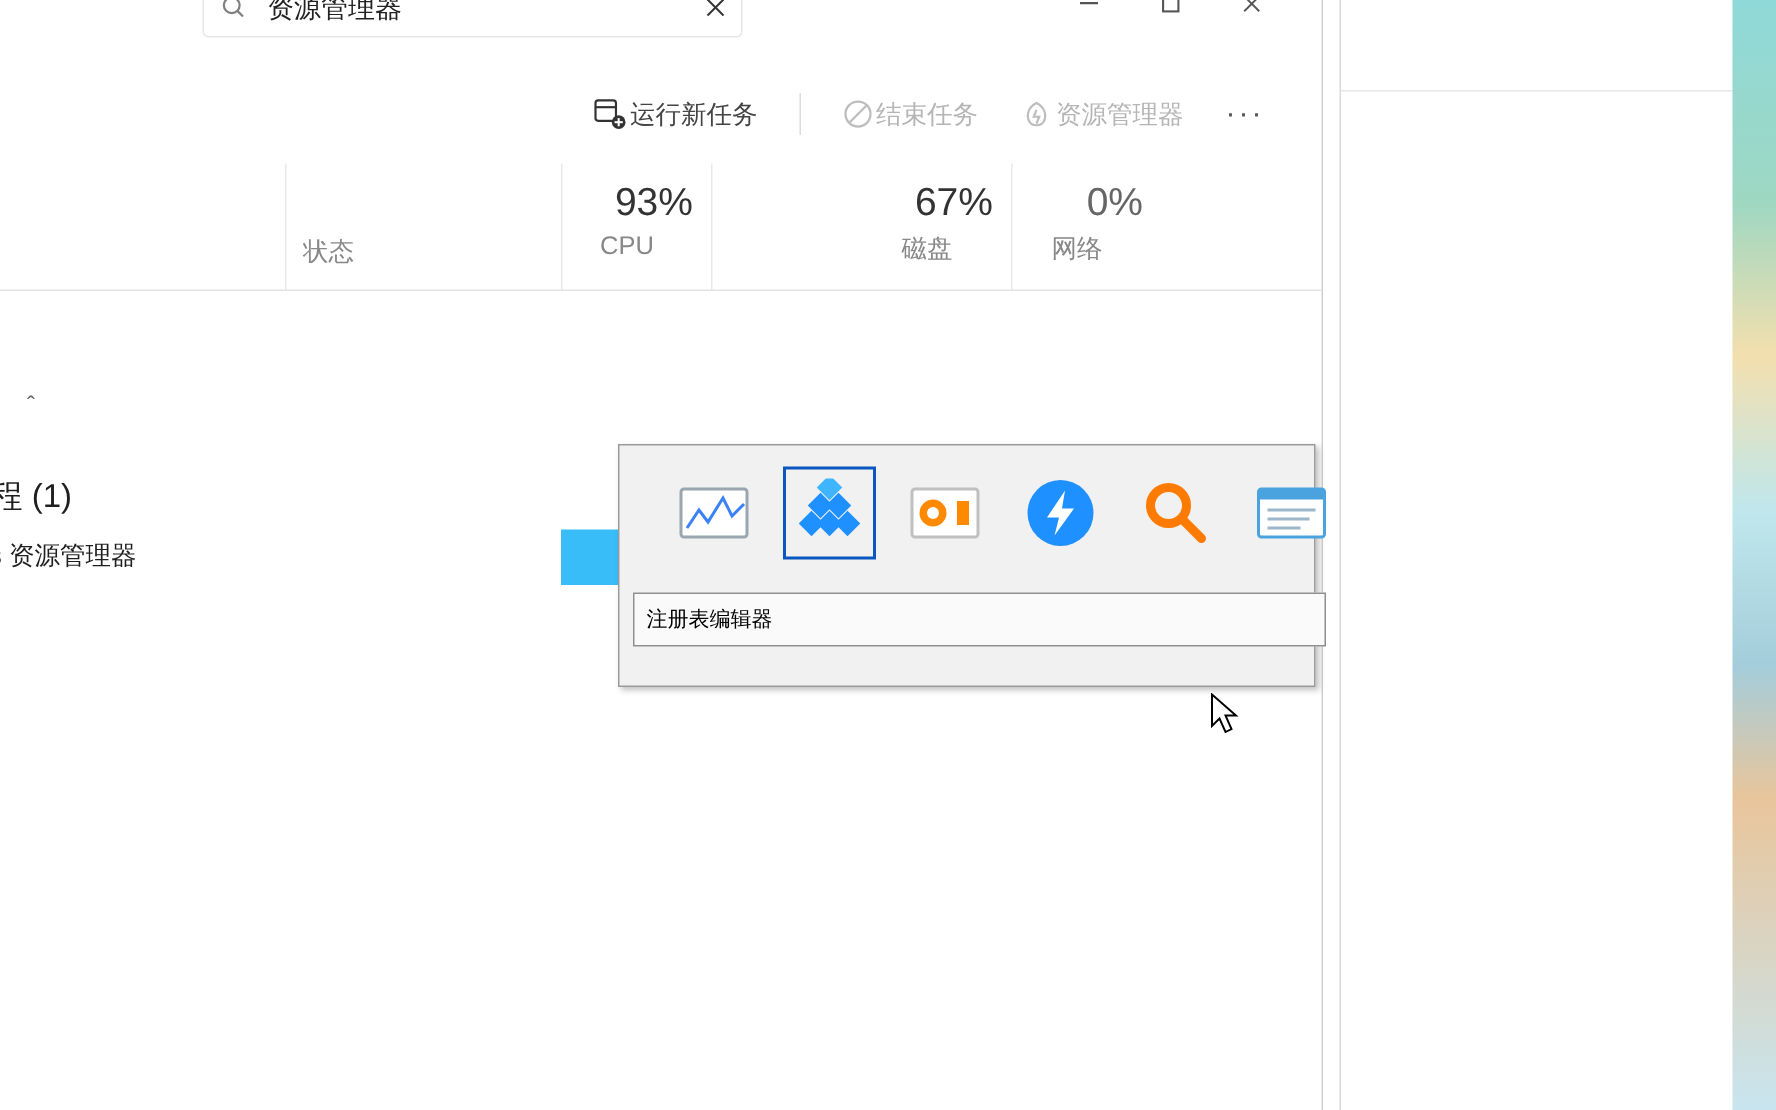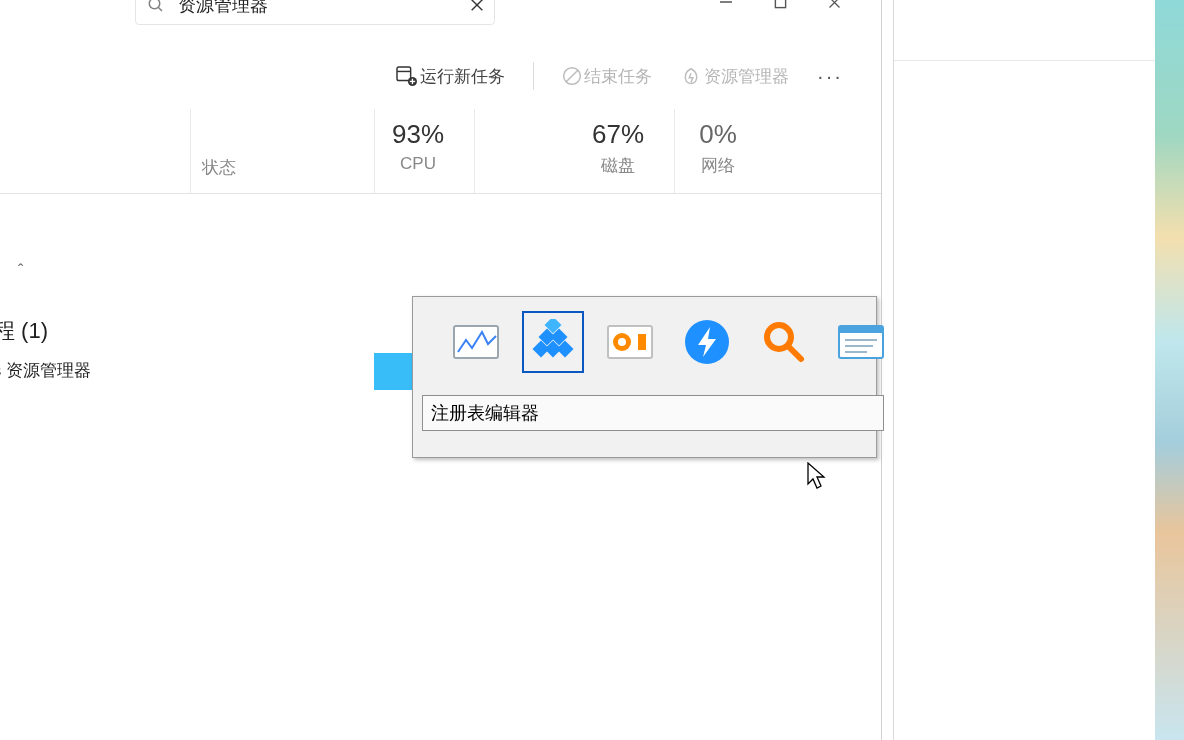--- a/index.html
+++ b/index.html
@@ -22,21 +22,21 @@
   #tm-toolbar{position:absolute;left:0;top:84px;right:0;height:42px;display:flex;
               align-items:center;justify-content:flex-end;padding-right:38px;gap:28px;font-size:17px;}
   .tb-item{display:flex;align-items:center;gap:2px;color:#444;}
   .tb-disabled{color:#b5b5b5;}
   .tb-item svg,.tb-item .glyph{flex:0 0 auto;}
   .tb-more{letter-spacing:2px;color:#555;font-size:20px;line-height:1;}
   
   #tm-headers{position:absolute;left:0;top:138px;right:0;height:85px;}
   .hcell{position:absolute;top:0;height:85px;border-right:1px solid #e9e9e9;}
   .hcell:last-child{border-right:none;}
-  .pct{font-size:26px;color:#333;text-align:center;padding-right:12px;margin-top:10px;}
+  .pct{font-size:26px;color:#333;text-align:right;padding-right:12px;margin-top:10px;}
   .pct0{color:#666;}
   .lbl{font-size:17px;color:#888;text-align:center;padding-right:12px;margin-top:4px;}
   .status-lbl{font-size:17px;color:#888;position:absolute;left:12px;bottom:15px;}
   #c-name {left:0;   width:219px;}
   #c-state{left:219px;width:184px;}
   #c-cpu  {left:403px;width:100px;}
   #c-mem  {left:503px;width:100px;}
   #c-disk {left:603px;width:100px;}
   #c-net  {left:703px;width:100px;}
   
@@ -47,21 +47,21 @@
   
   #cpu-hl{position:absolute;left:403px;top:382px;width:63px;height:37px;background:#38bdf8;}
   
   #switcher{position:absolute;left:412px;top:296px;width:463px;height:160px;
             background:#f1f1f1;border:1px solid #9b9b9b;box-shadow:2px 2px 4px rgba(0,0,0,.25);}
   #sw-row{position:absolute;left:32px;top:14px;display:flex;gap:15px;}
   .sw-item{width:58px;height:58px;display:flex;align-items:center;justify-content:center;
            border:2px solid transparent;}
   .sw-sel{border-color:#0a57c2;}
   #sw-label{position:absolute;left:9px;top:98px;width:444px;height:34px;border:1px solid #8f8f8f;
-            background:#fafafa;font-size:18px;display:flex;align-items:center;padding:0 8px;}
+            background:#fafafa;font-size:14px;display:flex;align-items:center;padding:0 8px;}
   
   #cursor{position:absolute;left:807px;top:462px;}
   
   #right-win{position:absolute;left:893px;top:-30px;width:280px;height:780px;background:#ffffff;
              border-left:1px solid #d9d9d9;}
   #right-sep{position:absolute;left:894px;top:60px;width:278px;height:1px;background:#e8e8e8;}
   
   #img-strip{position:absolute;left:1155px;top:0;width:29px;height:740px;
              background:linear-gradient(180deg,#8fd9d9 0%,#9dd7c2 18%,#f3dfae 32%,#bfe7ec 46%,
                         #a4cddb 60%,#e9c59b 72%,#c8e5ef 100%);}

